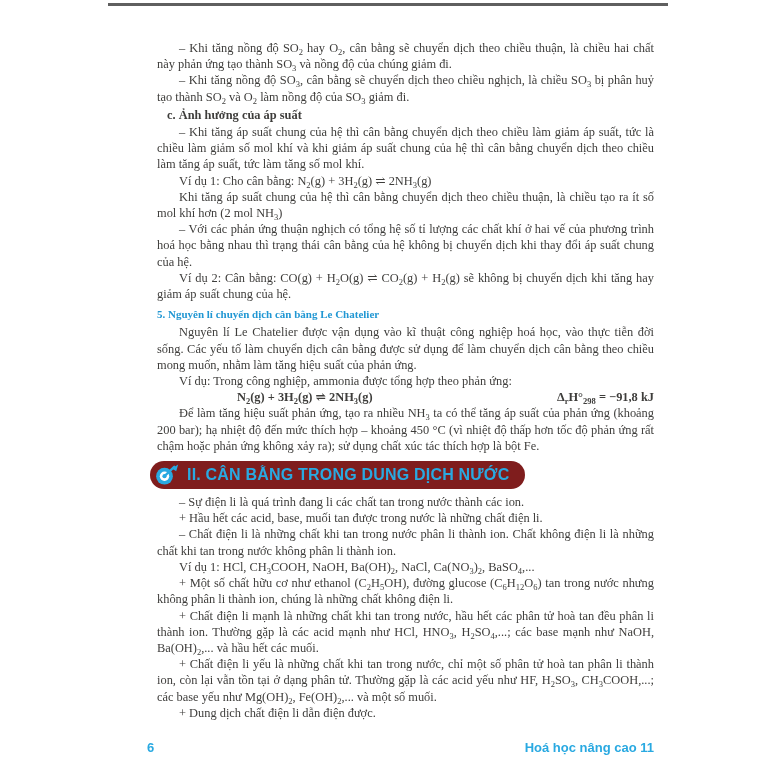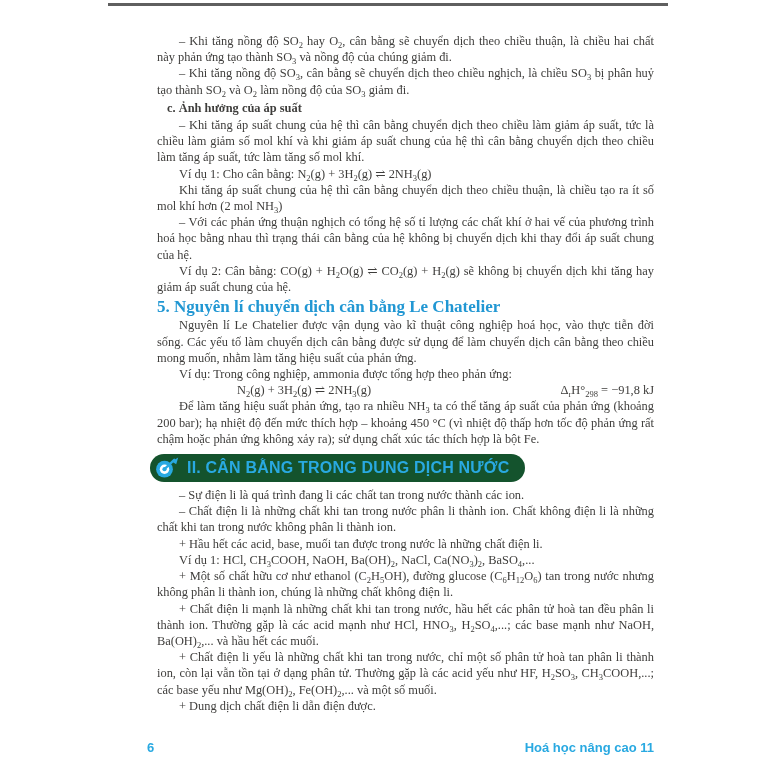--- a/index.html
+++ b/index.html
@@ -6,41 +6,41 @@
   body{
     width:781px;height:781px;overflow:hidden;position:relative;
     background:var(--page-bg,#fff);
     font-family:"Liberation Serif","DejaVu Serif",serif;
   }
   .top-rule{
     position:absolute;left:108px;top:3px;width:560px;height:3px;
     background:var(--rule,#5f5f5f);
   }
   .content{
-    position:absolute;left:157px;top:33px;width:497px;
+    position:absolute;left:157px;top:40px;width:497px;
     color:var(--text,#3e3d3b);
     font-size:12.4px;line-height:16.2px;
   }
   .content p{margin:0;text-align:justify;text-indent:22px;}
   p.hb{font-weight:bold;text-indent:10px;text-align:left;margin:2px 0 1px;font-family:Liberation Serif, serif;}
   p.hblue{
     font-weight:bold;text-indent:0;text-align:left;
     color:var(--heading-blue,#2197d3);
-    font-size:17px;margin:4px 0 2px;
+    font-size:11px;margin:4px 0 2px;
   }
   .eq-row{
     display:flex;justify-content:space-between;align-items:baseline;
     padding-left:80px;
   }
-  .eq-row span{white-space:nowrap;}
+  .eq-row span{white-space:nowrap;font-weight:bold;}
   sub{font-size:8.5px;line-height:0;}
   .section-header{
     display:flex;align-items:center;gap:7px;
     margin:7px 0 5px -7px;
-    background:#14532d;border-radius:15px;
+    background:#7f1d1d;border-radius:15px;
     padding:3px 16px 3px 5px;width:fit-content;
   }
   .section-header .title{
     font-family:"Liberation Sans","DejaVu Sans",sans-serif;
     font-weight:700;font-size:16px;letter-spacing:.2px;
     color:var(--accent,#29a9e1);white-space:nowrap;
   }
   .footer{
     position:absolute;left:157px;top:740px;width:497px;
     display:flex;justify-content:space-between;align-items:baseline;
@@ -80,22 +80,22 @@
       <circle cx="9.5" cy="12.2" r="4.7" fill="#ffffff"></circle>
       <circle cx="9.5" cy="12.2" r="2.1" fill="#29a9e1"></circle>
       <path d="M9.5 12.2 L19.2 2.8" stroke="#29a9e1" stroke-width="2.3" stroke-linecap="round"></path>
       <path d="M16.8 4.6 L23.2 0.6 L21.2 7.2 Z" fill="#29a9e1"></path>
     </svg>
     <span class="title">II. CÂN BẰNG TRONG DUNG DỊCH NƯỚC</span>
   </div>
 
   <div>
       <p class="p">– Sự điện li là quá trình đang li các chất tan trong nước thành các ion.</p>
+      <p class="p">+ Hầu hết các acid, base, muối tan được trong nước là những chất điện li.</p>
       <p class="p">– Chất điện li là những chất khi tan trong nước phân li thành ion. Chất không điện li là những chất khi tan trong nước không phân li thành ion.</p>
-      <p class="p">+ Hầu hết các acid, base, muối tan được trong nước là những chất điện li.</p>
       <p class="p">Ví dụ 1: HCl, CH<sub>3</sub>COOH, NaOH, Ba(OH)<sub>2</sub>, NaCl, Ca(NO<sub>3</sub>)<sub>2</sub>, BaSO<sub>4</sub>,...</p>
       <p class="p">+ Một số chất hữu cơ như ethanol (C<sub>2</sub>H<sub>5</sub>OH), đường glucose (C<sub>6</sub>H<sub>12</sub>O<sub>6</sub>) tan trong nước nhưng không phân li thành ion, chúng là những chất không điện li.</p>
       <p class="p">+ Chất điện li mạnh là những chất khi tan trong nước, hầu hết các phân tử hoà tan đều phân li thành ion. Thường gặp là các acid mạnh như HCl, HNO<sub>3</sub>, H<sub>2</sub>SO<sub>4</sub>,...; các base mạnh như NaOH, Ba(OH)<sub>2</sub>,... và hầu hết các muối.</p>
       <p class="p">+ Chất điện li yếu là những chất khi tan trong nước, chỉ một số phân tử hoà tan phân li thành ion, còn lại vẫn tồn tại ở dạng phân tử. Thường gặp là các acid yếu như HF, H<sub>2</sub>SO<sub>3</sub>, CH<sub>3</sub>COOH,...; các base yếu như Mg(OH)<sub>2</sub>, Fe(OH)<sub>2</sub>,... và một số muối.</p>
       <p class="p">+ Dung dịch chất điện li dẫn điện được.</p>
     </div>
 </div>
 
 <div class="footer">
   <span class="pagenum">6</span>

